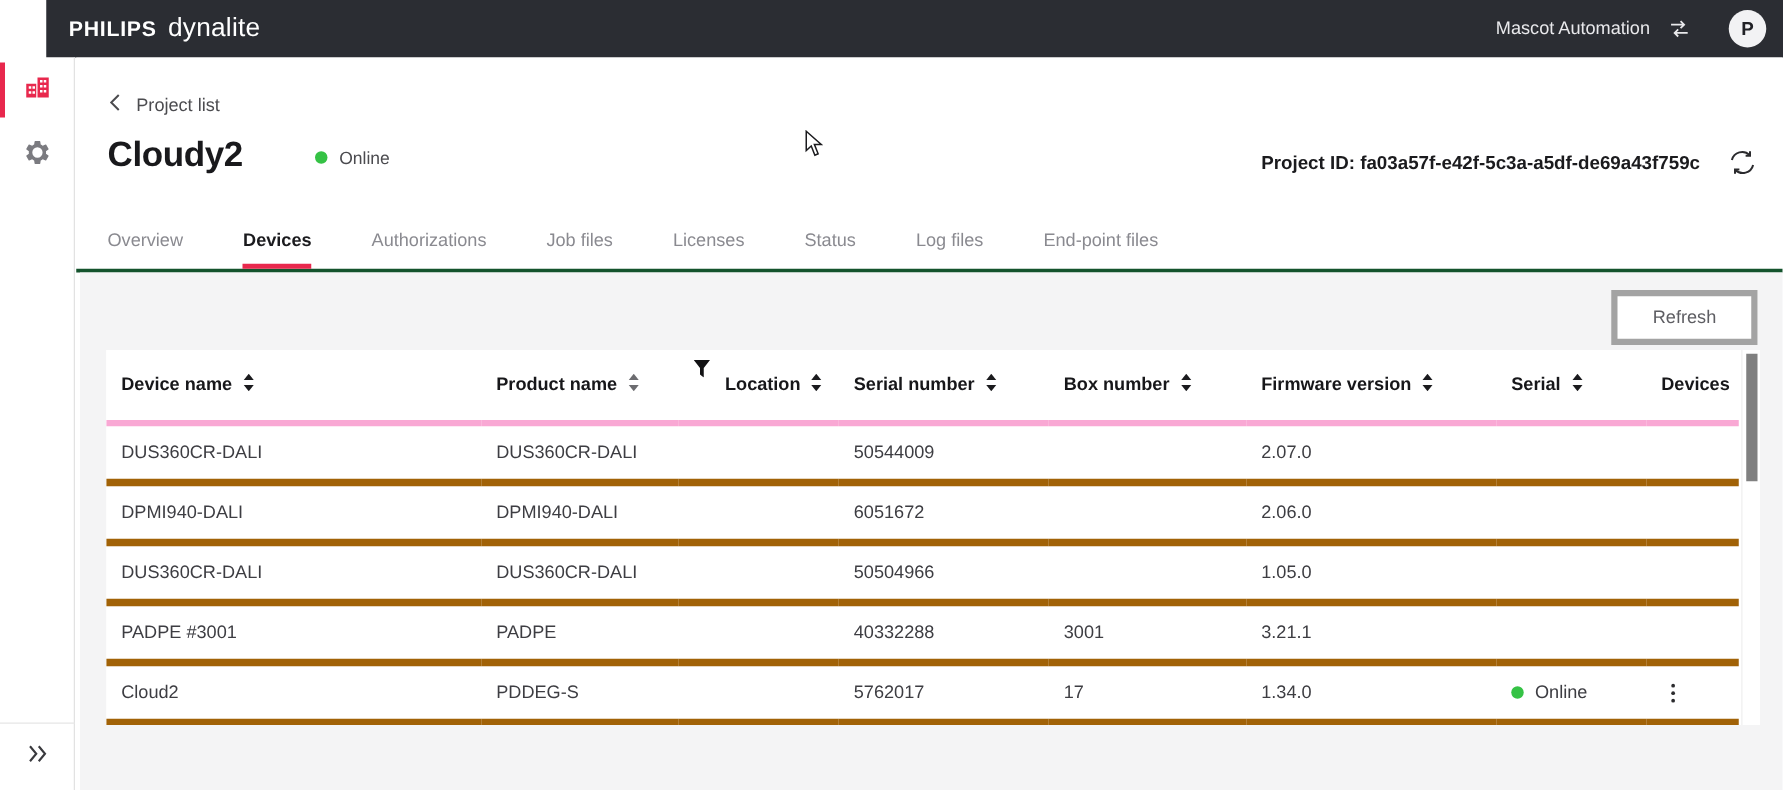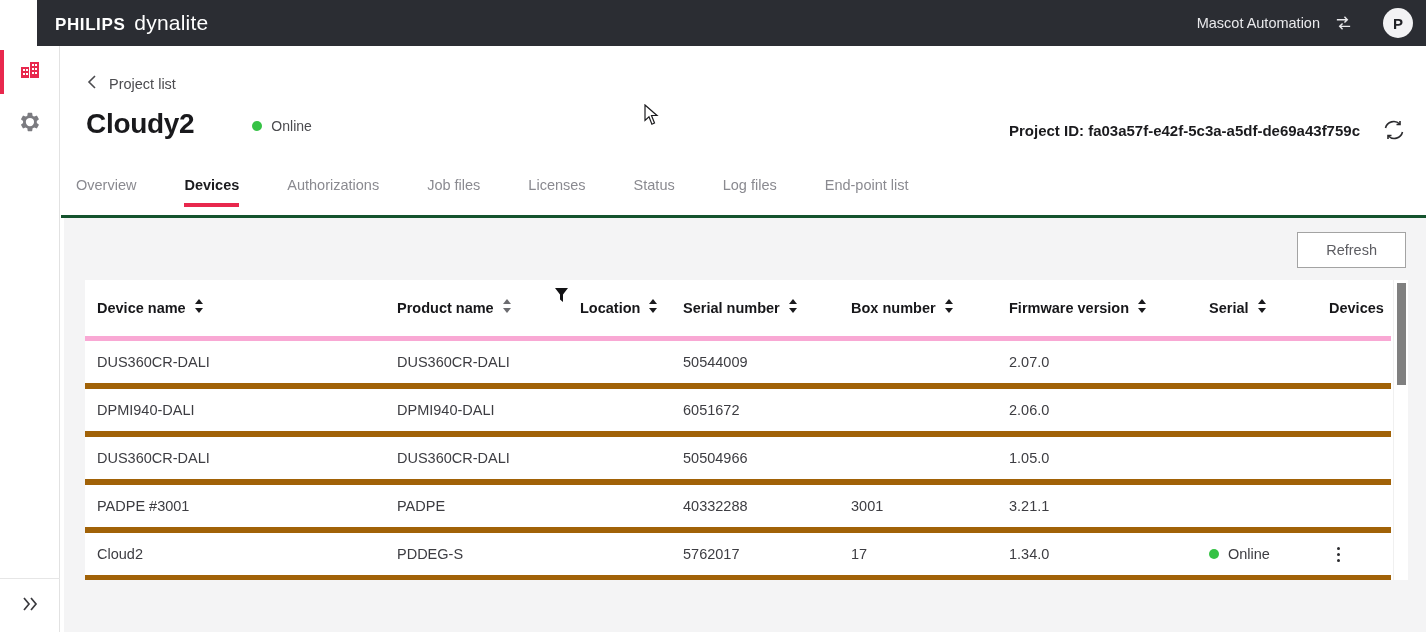--- a/index.html
+++ b/index.html
@@ -157,23 +157,23 @@
   .project-id {
     font-size: 15px;
     font-weight: bold;
     color: #1b1b1e;
   }
   .sync-icon { cursor: pointer; display: flex; }
 
   
   .tabs {
     position: absolute;
-    left: 15px; bottom: 0;
-    display: flex;
-    align-items: center;
+    left: 25px; bottom: 0;
+    display: flex;
+    align-items: flex-end;
     height: 46px;
   }
   .tab {
     position: relative;
     font-size: 14.5px;
     color: #8a8a90;
     padding: 0 0 14px 0;
     margin-right: 48px;
     cursor: pointer;
     white-space: nowrap;
@@ -196,21 +196,21 @@
     top: 218px; left: 64px;
     width: 1362px; height: 414px;
     background: #f4f4f5;
   }
   .toolbar {
     position: absolute;
     top: 14px; right: 20px;
   }
   .btn-refresh {
     background: #ffffff;
-    border: 1px solid #a3a3a3;
+    border: 5px solid #a3a3a3;
     color: #5d5d62;
     font-size: 14.5px;
     font-family: "Liberation Sans", sans-serif;
     padding: 9px 28px;
     cursor: pointer;
   }
 
   
   .table-card {
     position: absolute;
@@ -399,21 +399,21 @@
   </div>
 
   <div class="tabs">
     <div class="tab">Overview</div>
     <div class="tab active">Devices</div>
     <div class="tab">Authorizations</div>
     <div class="tab">Job files</div>
     <div class="tab">Licenses</div>
     <div class="tab">Status</div>
     <div class="tab">Log files</div>
-    <div class="tab">End-point list</div>
+    <div class="tab">End-point files</div>
   </div>
 </div>
 
 <div class="content">
 
   <div class="toolbar">
     <button class="btn-refresh">Refresh</button>
   </div>
 
   <div class="table-card">

